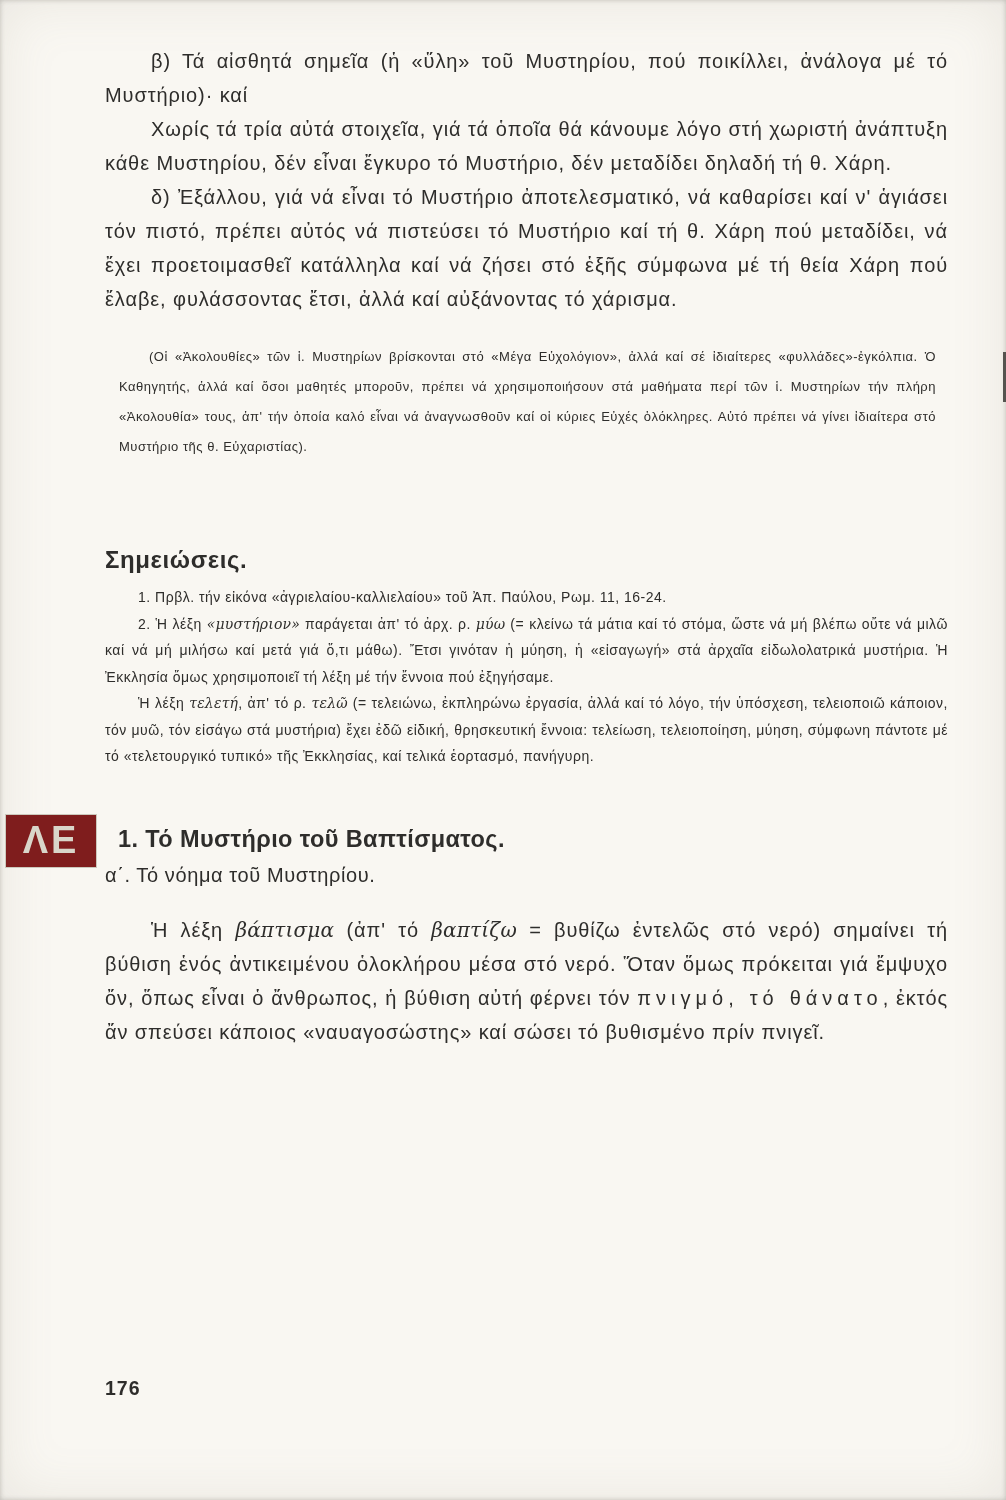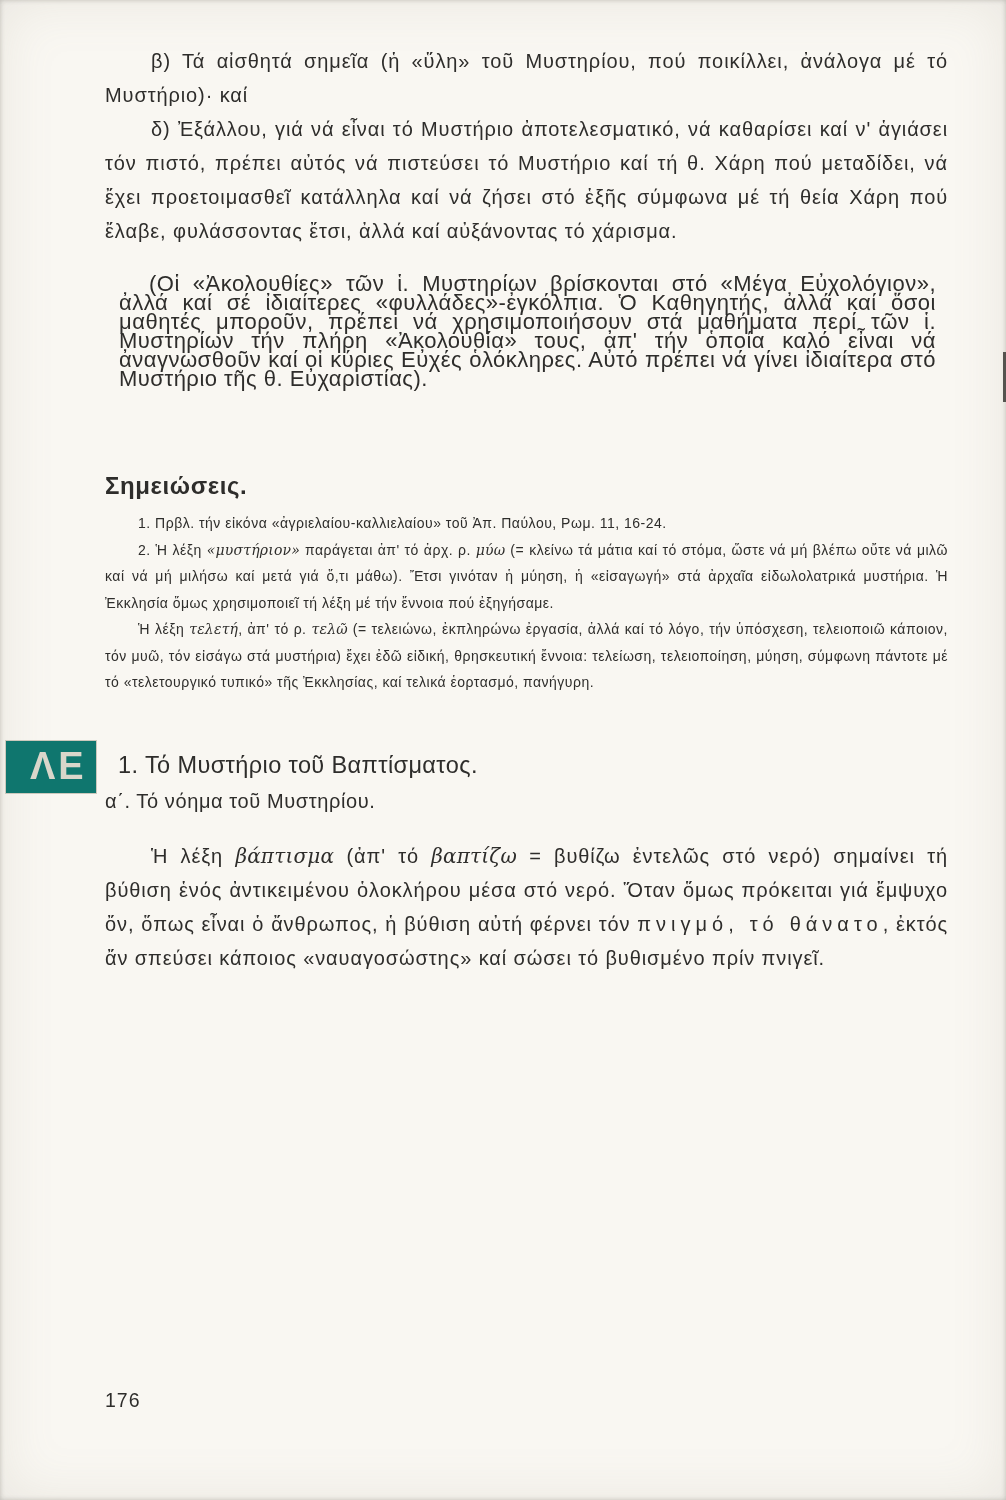--- a/index.html
+++ b/index.html
@@ -27,22 +27,22 @@
     text-align: justify;
   }
   .indent { text-indent: 46px; }
   .it {
     font-family: "DejaVu Serif", serif;
     font-style: italic;
     letter-spacing: 0.2px;
   }
   .aside-para {
     margin: 26px 12px 0 14px;
-    font-size: 22px;
-    line-height: 19px;
+    font-size: 13px;
+    line-height: 30px;
     letter-spacing: 0.5px;
     text-align: justify;
     text-indent: 30px;
   }
   .notes-heading {
     margin-top: 84px;
     font-size: 24px;
     font-weight: bold;
     letter-spacing: 0.6px;
   }
@@ -58,52 +58,53 @@
     position: relative;
     margin-top: 54px;
     min-height: 40px;
   }
   .margin-box {
     position: absolute;
     left: -100px;
     top: -10px;
     width: 92px;
     height: 54px;
-    background: #0f766e;
+    background: #7f1d1d;
     border: 1px solid #ccc9bd;
     display: flex;
     align-items: center;
-    padding-left: 24px;
+    justify-content: center;
   }
   .margin-label {
     font-size: 38px;
     font-weight: bold;
     color: #d9d6ca;
     letter-spacing: 3px;
   }
   .section-title {
     font-size: 23.5px;
-    font-weight: normal;
+    font-weight: bold;
     letter-spacing: 0.4px;
     padding-left: 13px;
     padding-top: 2px;
   }
   .subsection-title {
     font-size: 20px;
     font-weight: normal;
     letter-spacing: 0.6px;
   }
   .intro-para { margin-top: 26px; }
   .letterspaced { letter-spacing: 5px; }
   .page-num {
     position: absolute;
     left: 105px;
-    bottom: 88px;
+    bottom: 100px;
     font-size: 19.5px;
     letter-spacing: 1px;
+    font-weight: bold;
   }
   .edge-mark {
     position: absolute;
     right: 0;
     top: 352px;
     width: 3px;
     height: 50px;
     background: #55534e;
   }
 </style>
@@ -111,20 +112,21 @@
 <body>
 
 <div class="page">
   <div class="edge-mark"></div>
 
   <div class="content">
 
     <p class="body-para indent">β) Τά αἰσθητά σημεῖα (ἡ «ὕλη» τοῦ Μυστηρίου, πού ποικίλλει, ἀνάλογα μέ τό Μυστήριο)· καί</p>
 
 
+    <p class="body-para indent">Χωρίς τά τρία αὐτά στοιχεῖα, γιά τά ὁποῖα θά κάνουμε λόγο στή χωριστή ἀνάπτυξη κάθε Μυστηρίου, δέν εἶναι ἔγκυρο τό Μυστήριο, δέν μεταδίδει δηλαδή τή θ. Χάρη.</p>
 
     <p class="body-para indent">δ) Ἐξάλλου, γιά νά εἶναι τό Μυστήριο ἀποτελεσματικό, νά καθαρίσει καί ν' ἁγιάσει τόν πιστό, πρέπει αὐτός νά πιστεύσει τό Μυστήριο καί τή θ. Χάρη πού μεταδίδει, νά ἔχει προετοιμασθεῖ κατάλληλα καί νά ζήσει στό ἑξῆς σύμφωνα μέ τή θεία Χάρη πού ἔλαβε, φυλάσσοντας ἔτσι, ἀλλά καί αὐξάνοντας τό χάρισμα.</p>
 
     <p class="aside-para">(Οἱ «Ἀκολουθίες» τῶν ἱ. Μυστηρίων βρίσκονται στό «Μέγα Εὐχολόγιον», ἀλλά καί σέ ἰδιαίτερες «φυλλάδες»-ἐγκόλπια. Ὁ Καθηγητής, ἀλλά καί ὅσοι μαθητές μποροῦν, πρέπει νά χρησιμοποιήσουν στά μαθήματα περί τῶν ἱ. Μυστηρίων τήν πλήρη «Ἀκολουθία» τους, ἀπ' τήν ὁποία καλό εἶναι νά ἀναγνωσθοῦν καί οἱ κύριες Εὐχές ὁλόκληρες. Αὐτό πρέπει νά γίνει ἰδιαίτερα στό Μυστήριο τῆς θ. Εὐχαριστίας).</p>
 
     <h3 class="notes-heading">Σημειώσεις.</h3>
 
     <p class="note-para note-first">1. Πρβλ. τήν εἰκόνα «ἀγριελαίου-καλλιελαίου» τοῦ Ἀπ. Παύλου, Ρωμ. 11, 16-24.</p>
 
     <p class="note-para"><span>2. Ἡ λέξη </span><span class="it">«μυστήριον»</span><span> παράγεται ἀπ' τό ἀρχ. ρ. </span><span class="it">μύω</span><span> (= κλείνω τά μάτια καί τό στόμα, ὥστε νά μή βλέπω οὔτε νά μιλῶ καί νά μή μιλήσω καί μετά γιά ὅ,τι μάθω). Ἔτσι γινόταν ἡ μύηση, ἡ «εἰσαγωγή» στά ἀρχαῖα εἰδωλολατρικά μυστήρια. Ἡ Ἐκκλησία ὅμως χρησιμοποιεῖ τή λέξη μέ τήν ἔννοια πού ἐξηγήσαμε.</span></p>

